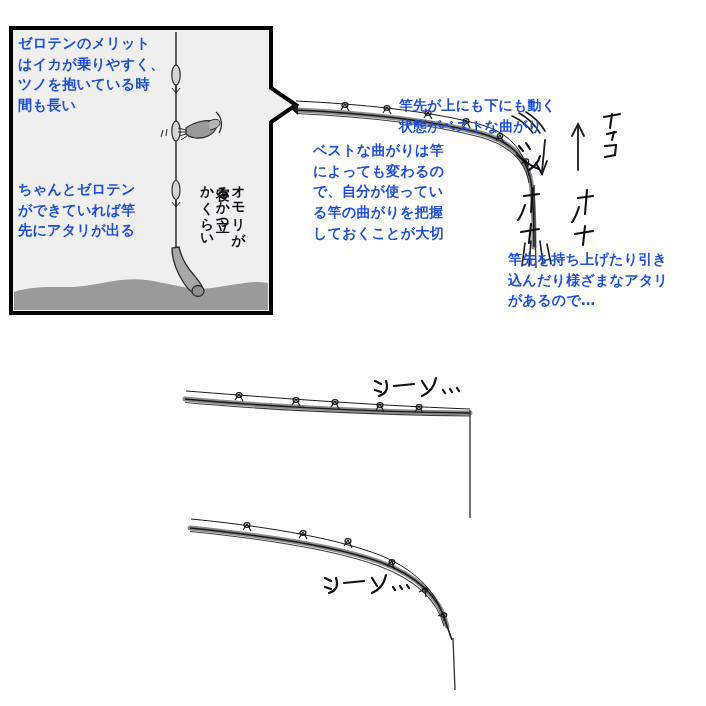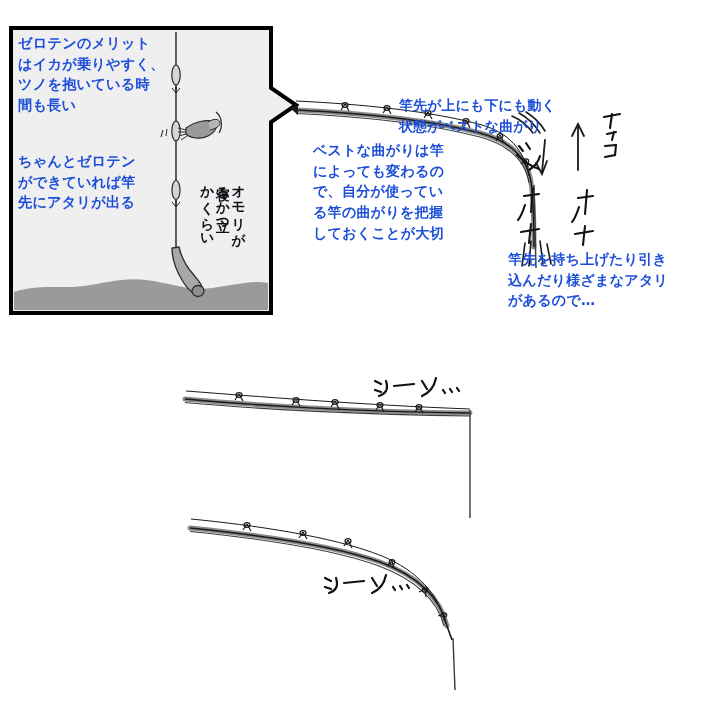--- a/index.html
+++ b/index.html
@@ -277,21 +277,21 @@
       <path d="M400,586 L402,589"></path>
       <path d="M407,585 L409,588"></path>
     </g>
   </svg>
 
   <div class="tblock panel-text" style="left:18px; top:34px; width:165px;">ゼロテンのメリット
 はイカが乗りやすく、
 ツノを抱いている時
 間も長い</div>
 
-  <div class="tblock panel-text" style="left:18px; top:152px; width:168px;">ちゃんとゼロテン
+  <div class="tblock panel-text" style="left:18px; top:180px; width:168px;">ちゃんとゼロテン
 ができていれば竿
 先にアタリが出る</div>
 
   <div class="vtext" style="left:200px; top:176px; height:110px;">
     <span class="vcol">オモリが</span>
     <span class="vcol">寝るか立つ</span>
     <span class="vcol">かくらい</span>
   </div>
 
   <div class="tblock right-head" style="left:399px; top:70px; width:230px;margin-top:26px;">竿先が上にも下にも動く

